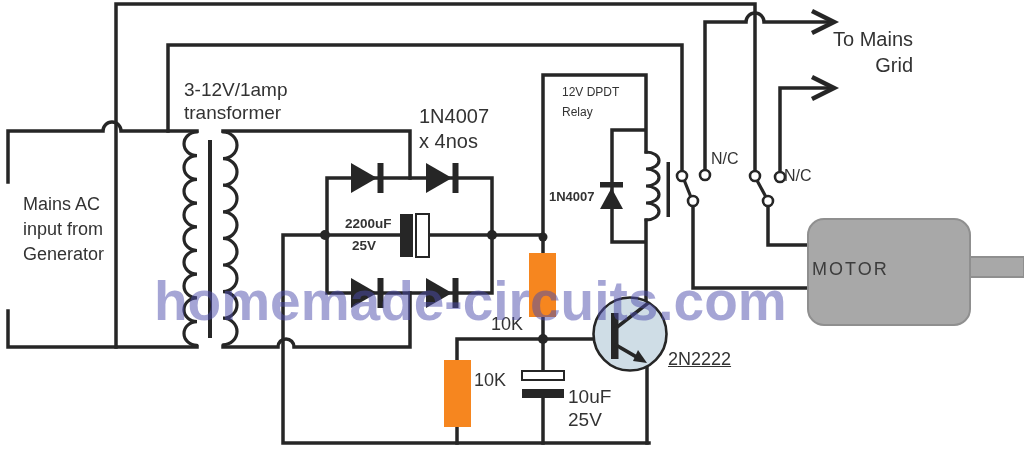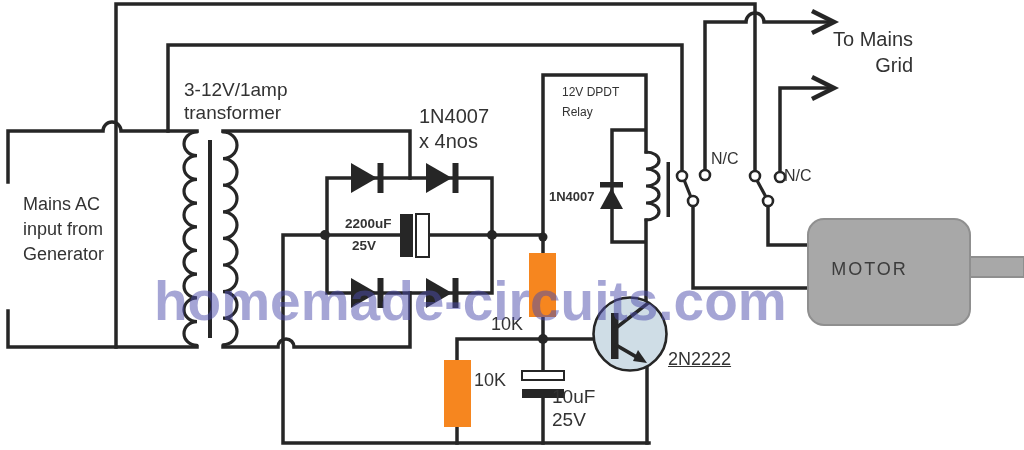--- a/index.html
+++ b/index.html
@@ -21,26 +21,26 @@
   .lbl{position:absolute;z-index:2;color:var(--text);white-space:pre-line;line-height:1.22;}
   .lbl-generator{left:2px;top:192px;font-size:18px;line-height:25px;margin-left:21px;}
   .lbl-transformer{left:184px;top:78px;font-size:19px;line-height:23px;}
   .lbl-bridge{left:419px;top:104px;font-size:20px;line-height:25px;}
   .lbl-capvalue{left:345px;top:216px;font-size:13.5px;font-weight:bold;}
   .lbl-capvolt{left:352px;top:238px;font-size:13.5px;font-weight:bold;}
   .lbl-relay{left:562px;top:82px;font-size:12px;line-height:20px;}
   .lbl-flyback{left:549px;top:189px;font-size:13px;font-weight:bold;}
   .lbl-r1{left:491px;top:314px;font-size:18px;}
   .lbl-r2{left:474px;top:370px;font-size:18px;}
-  .lbl-cap10{left:552px;top:385px;font-size:19px;line-height:23px;}
+  .lbl-cap10{left:568px;top:385px;font-size:19px;line-height:23px;}
   .lbl-transistor{left:668px;top:349px;font-size:18px;text-decoration:underline;}
   .lbl-nc1{left:711px;top:149px;font-size:16px;}
   .lbl-nc2{left:784px;top:166px;font-size:16px;}
   .lbl-grid{left:833px;top:26px;font-size:20px;line-height:26px;text-align:right;}
-  .lbl-motor{left:812px;top:259px;width:115px;text-align:center;font-size:18px;
+  .lbl-motor{left:812px;top:259px;width:115px;text-align:left;font-size:18px;
              letter-spacing:2px;color:#3c3c3c;}
   .watermark{
     position:absolute;left:146px;top:269px;z-index:3;
     font-size:55px;font-weight:bold;letter-spacing:0px;white-space:nowrap;
     color:var(--watermark);opacity:0.5;margin-left:8px;
   }
 </style>
 </head>
 <body>
 

